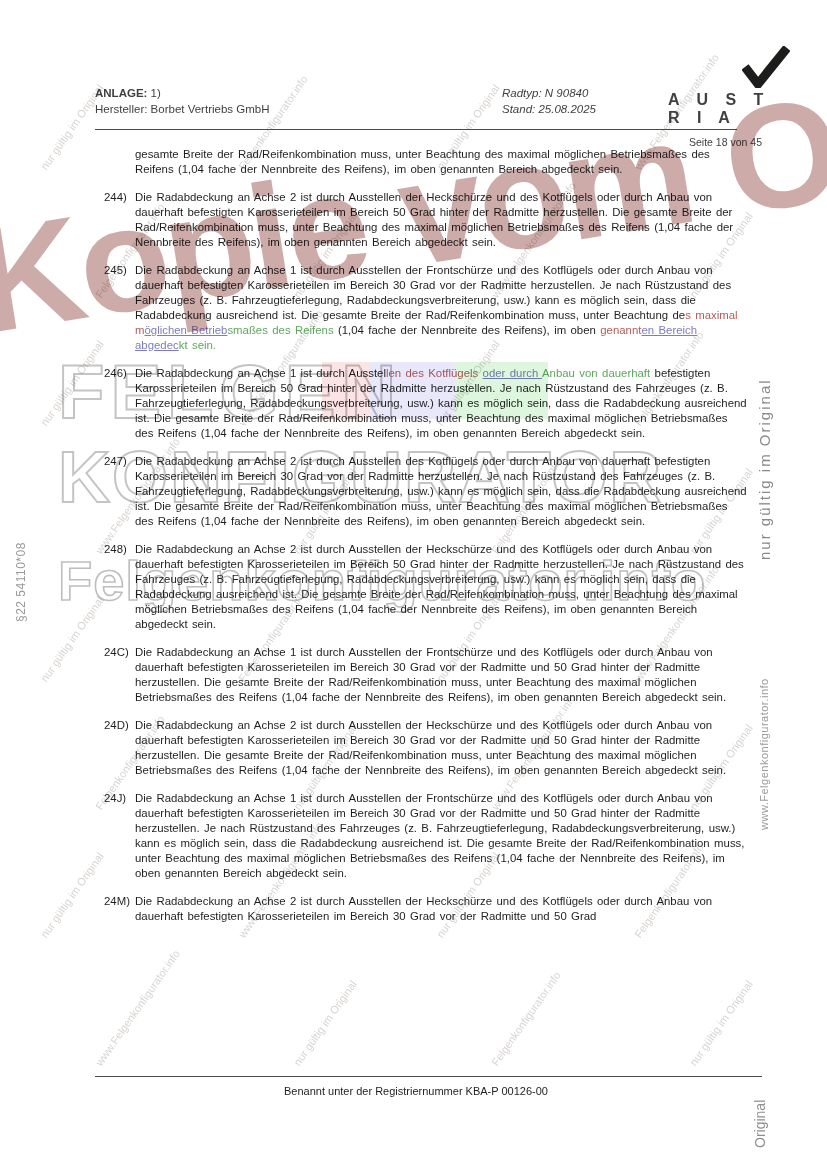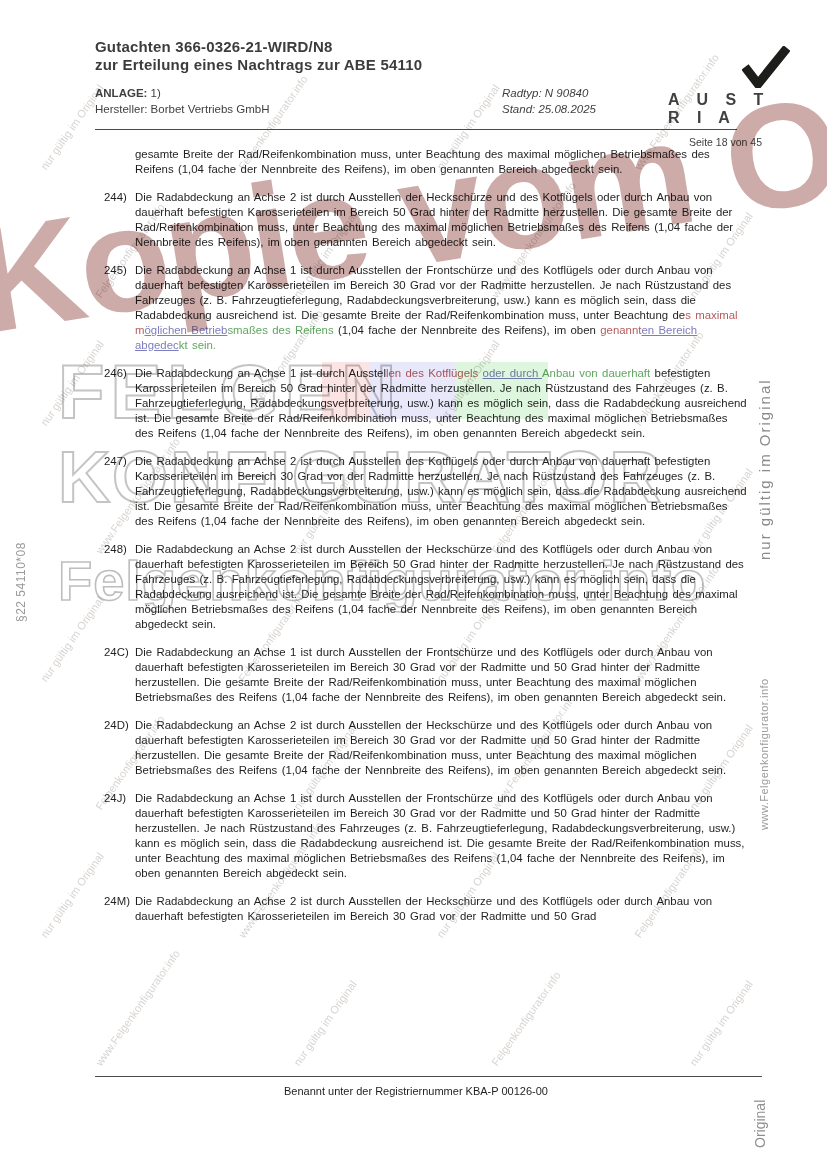--- a/index.html
+++ b/index.html
@@ -98,24 +98,20 @@
       <div class="wm-tile" style="left: 93px; top: 1061px;">www.Felgenkonfigurator.info</div>
       <div class="wm-tile" style="left: 291px; top: 1061px;">nur gültig im Original</div>
       <div class="wm-tile" style="left: 489px; top: 1061px;">Felgenkonfigurator.info</div>
       <div class="wm-tile" style="left: 687px; top: 1061px;">nur gültig im Original</div>
     </div>
 
   <div class="wm-outline wm-konfigurator">KONFIGURATOR</div>
   <div class="wm-outline wm-felgen">FELGEN</div>
   <div class="wm-outline wm-fk-info">Felgenkonfigurator.info</div>
 
-  <div class="hdr">
-    <div class="hdr-title">Gutachten 366-0326-21-WIRD/N8</div>
-    <div class="hdr-title">zur Erteilung eines Nachtrags zur ABE 54110</div>
-  </div>
 
   <div class="hdr-meta">
     <div class="meta-left">
       <div>
         <span class="meta-label bold">ANLAGE:</span>
         <span>1)</span>
       </div>
       <div>
         <span class="meta-label">Hersteller:</span>
         <span>Borbet Vertriebs GmbH</span>

